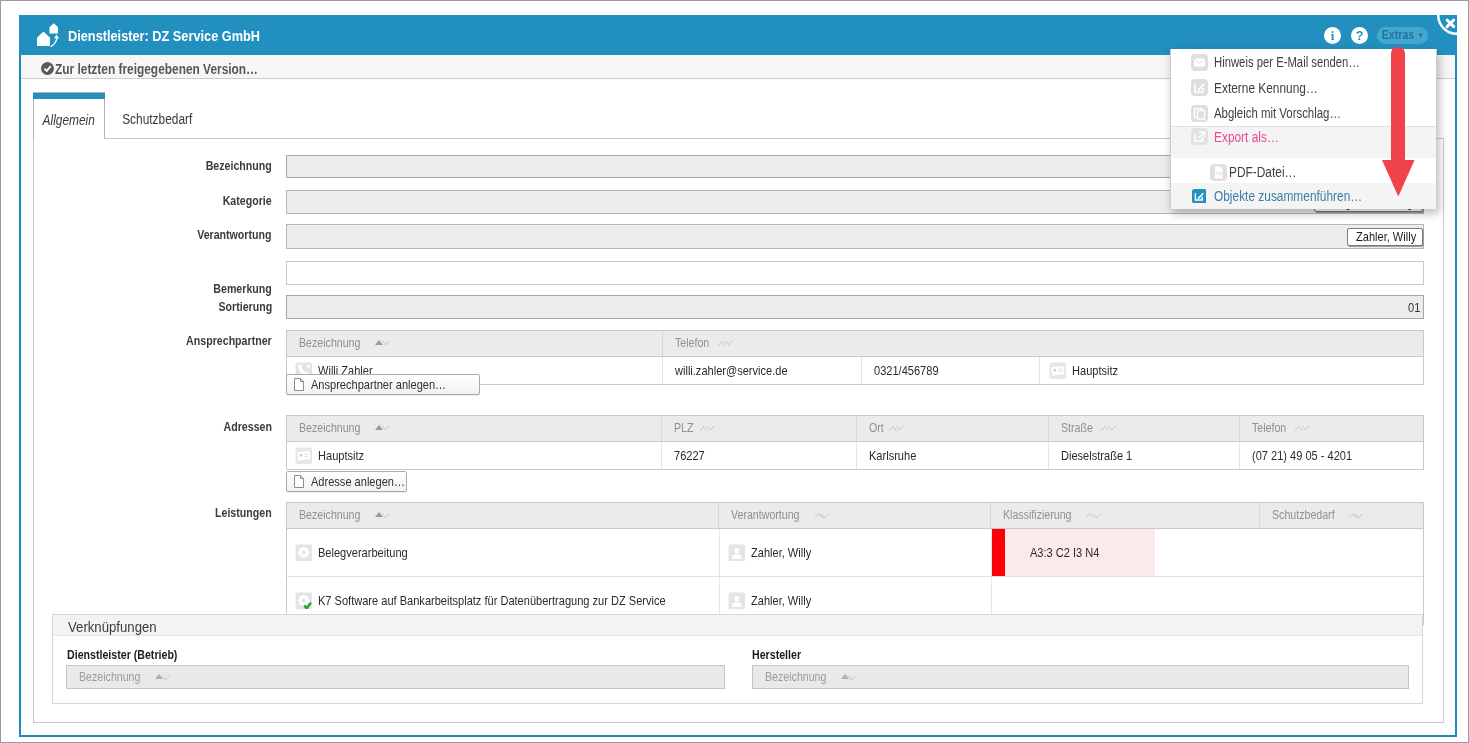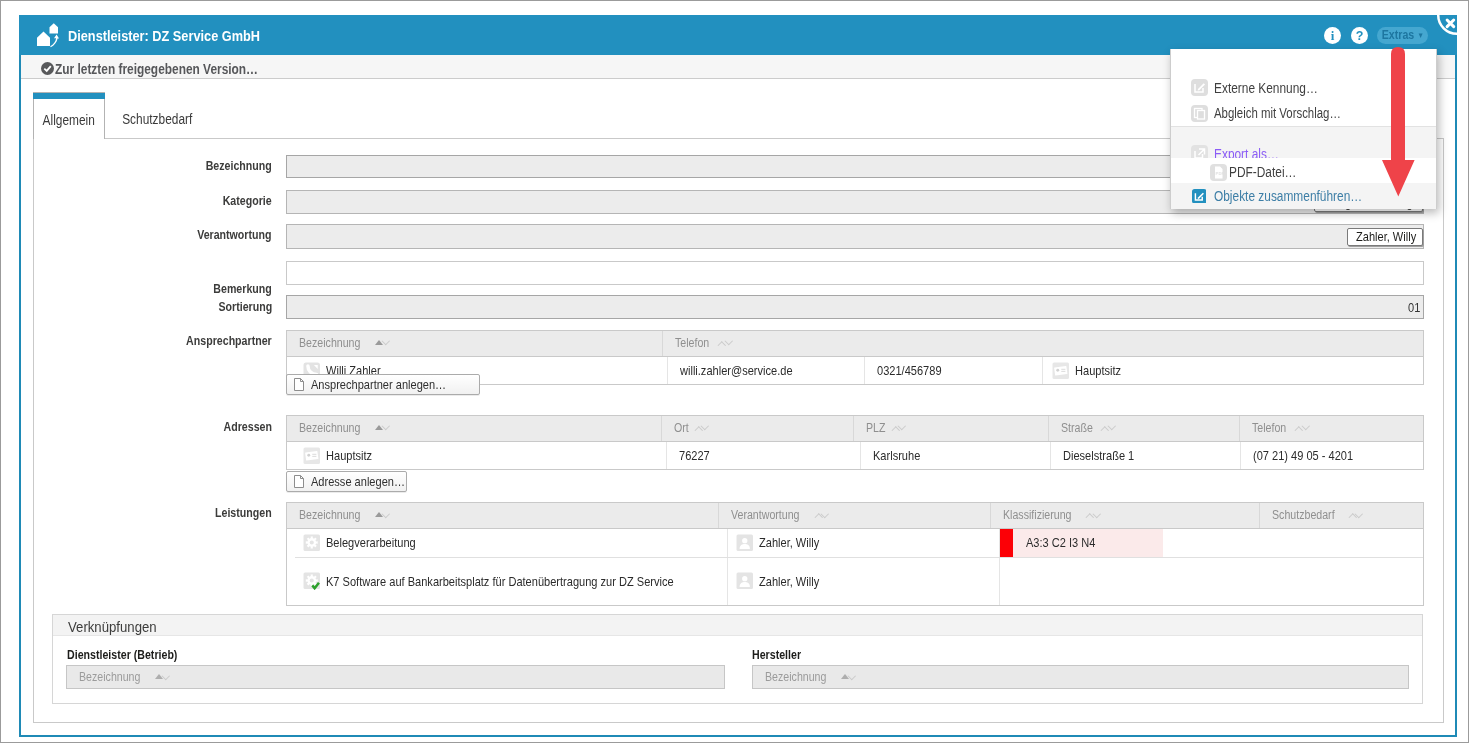--- a/index.html
+++ b/index.html
@@ -10,33 +10,33 @@
   .tc { transform-origin:50% 50%; }
   #frame { position:absolute; left:0; top:0; width:1469px; height:743px; border:1px solid #9b9b9b; }
   #dialog { position:absolute; left:19px; top:15px; width:1438px; height:722px; border:2px solid #1f8ab6; background:#fff; }
   #header { position:absolute; left:19px; top:15px; width:1438px; height:40px; background:#2290bf; }
   #title { position:absolute; left:68px; top:27px; color:#fff; font-size:15px; font-weight:bold; }
   #toolbar { position:absolute; left:21px; top:55px; width:1434px; height:24px; background:#f6f6f6; border-bottom:1px solid #cccccc; }
   #tbtext { position:absolute; left:55px; top:60.5px; font-size:14px; font-weight:bold; color:#56575a; }
   #panel { position:absolute; left:32.5px; top:138px; width:1411px; height:585px; border:1px solid #c9c9c9; background:#fff; }
   #tab1 { position:absolute; left:33px; top:92px; width:72px; height:47px; background:#fff; border:1px solid #b3b3b3; border-bottom:none; z-index:3; }
   #tab1 .blue { position:absolute; left:-1px; top:-0.5px; width:72px; height:6px; background:#2290bf; }
-  #tab1 .txt { position:absolute; left:0; top:19px; width:100%; text-align:center; font-size:14px; color:#3a3a3a; }
+  #tab1 .txt { position:absolute; left:0; top:19px; width:100%; text-align:center; font-size:14px; color:#3a3a3a;font-style:italic; }
   #tab2 { position:absolute; left:112px; top:111px; width:90px; text-align:center; font-size:14px; color:#3a3a3a; }
   .lbl { position:absolute; width:252px; left:20px; text-align:right; font-size:12.5px; font-weight:bold; color:#3c3c3b; }
   .inp { position:absolute; left:285.5px; width:1138px;text-align:right; }
   .ro { background:#ececec; border:1px solid #a6a6a6; }
   .roL { background:#ececec; border:1px solid #b5b5b5; }
   .wr { background:#fff; border:1px solid #c9c9c9; }
   .chip { display:inline-block; background:#fff; border:1px solid #7a7a7a; box-shadow:1px 1px 0 #9f9f9f; border-radius:2px; font-size:13px; color:#1d1d1b; padding:0.5px 0 0 8px; margin:2.5px 0 0 2px; white-space:nowrap; overflow:visible; height:18.5px; line-height:15px; }
   .tbl { position:absolute; left:285.5px; width:1138.5px; border:1px solid #c9c9c9; background:#fff; }
   .thead { display:flex; background:#ebebeb; border-bottom:1px solid #c9c9c9; color:#8f8f8f; font-size:12.5px; }
   .thead > div { padding:5px 0 5px 12px; border-right:1px solid #d8d8d8; height:25px; line-height:15px; white-space:nowrap; }
   .thead > div:last-child { border-right:none; }
-  .trow { display:flex; background:#fff; font-size:13px; color:#2b2b2b;margin-left:8px; }
+  .trow { display:flex; background:#fff; font-size:13px; color:#2b2b2b; }
   .trow > div { padding:5px 0 5px 12px; border-right:1px solid #e5e5e5; display:flex; align-items:center; }
   .trow > div:last-child { border-right:none; }
   .sort { margin-left:4px; position:relative; top:-0.5px; display:inline-block; }
   .tri { display:inline-block; width:0; height:0; border-left:4px solid transparent; border-right:4px solid transparent; border-bottom:5.5px solid #9a9a9a; margin-right:0px; vertical-align:1.5px; }
   .chv { display:inline-block; width:5.5px; height:5.5px; border:1.7px solid #c9c9c9; border-top:none; border-left:none; transform:rotate(45deg); vertical-align:2.5px; }
   .chu { display:inline-block; width:5.5px; height:5.5px; border:1.7px solid #c9c9c9; border-top:none; border-left:none; transform:rotate(-135deg); vertical-align:-2px; margin-right:1px; }
   .icon16 { width:17.5px; height:17.5px; margin:0 5.5px 0 -3.5px; flex:none; }
   .btn { position:absolute; left:285.5px; height:21px; border:1px solid #ababab; border-radius:2px; background:linear-gradient(#ffffff,#f1f1f1); box-shadow:0 1px 0 rgba(0,0,0,0.08); font-size:13px; color:#2f2f2f; display:flex; align-items:center; padding:0 9px 0 7px; }
   .btn svg { margin-right:7px; flex:none; }
   #vk { position:absolute; left:51.5px; top:613.5px; width:1371.5px; height:90.5px; border:1px solid #d6d6d6; background:#fff; }
@@ -143,22 +143,22 @@
       <path d="M0.5 0.5 L6.5 0.5 L9.5 3.5 L9.5 12.5 L0.5 12.5 Z" fill="#fff" stroke="#8d8d8d"></path>
       <path d="M6.5 0.5 L6.5 3.5 L9.5 3.5" fill="none" stroke="#8d8d8d"></path>
     </svg>
   <span class="t">Ansprechpartner anlegen…</span>
 </div>
 
 <div class="lbl" style="top:420px"><span class="t tr">Adressen</span></div>
 <div class="tbl" style="top:414.5px">
   <div class="thead">
     <div style="width:376px"><span class="t">Bezeichnung</span><span class="sort"><i class="tri"></i><i class="chv"></i></span></div>
+    <div style="width:195px"><span class="t">PLZ</span><span class="sort"><i class="chu"></i><i class="chv"></i></span></div>
     <div style="width:192px"><span class="t">Ort</span><span class="sort"><i class="chu"></i><i class="chv"></i></span></div>
-    <div style="width:195px"><span class="t">PLZ</span><span class="sort"><i class="chu"></i><i class="chv"></i></span></div>
     <div style="width:191.5px"><span class="t">Straße</span><span class="sort"><i class="chu"></i><i class="chv"></i></span></div>
     <div style="width:183px"><span class="t">Telefon</span><span class="sort"><i class="chu"></i><i class="chv"></i></span></div>
   </div>
   <div class="trow">
     <div style="width:376px">
         <svg class="icon16" viewBox="0 0 17 17">
           <rect x="0.5" y="0.5" width="16" height="16" rx="1.5" fill="#e7e7e7"></rect>
           <rect x="2.5" y="4.5" width="12" height="8" rx="0.5" fill="#fff" transform="rotate(-8 8.5 8.5)"></rect>
           <circle cx="5.6" cy="8" r="1.4" fill="#d2d2d2"></circle>
           <rect x="9" y="6.6" width="4" height="1" fill="#dcdcdc"></rect>
@@ -206,21 +206,21 @@
         <span class="t">Belegverarbeitung</span>
       </div>
     <div style="width:272px">
         <svg class="icon16" viewBox="0 0 17 17">
           <rect x="0.5" y="0.5" width="16" height="16" rx="1.5" fill="#e4e4e4"></rect>
           <circle cx="8.5" cy="6.5" r="2.6" fill="#fff"></circle>
           <path d="M3.5 14.5 C3.5 10.8 6 9.8 8.5 9.8 C11 9.8 13.5 10.8 13.5 14.5 Z" fill="#fff"></path>
         </svg>
         <span class="t">Zahler, Willy</span>
       </div>
-    <div style="width:163px;background:#fbeaea;padding:4px;position:relative">
+    <div style="width:163px;background:#fbeaea;padding:16px;position:relative">
         <div style="position:absolute;left:0;top:0;width:13px;height:100%;background:#fc0006"></div>
         <span class="t" style="margin-left:22px">A3:3 C2 I3 N4</span>
       </div>
   </div>
   <div class="trow" style="height:47px">
     <div style="width:433px">
         <svg class="icon16" viewBox="0 0 17 17">
           <rect x="0.5" y="0.5" width="16" height="16" rx="1.5" fill="#e4e4e4"></rect>
           <path d="M14.29 7.05 L14.29 9.35 L12.70 9.12 L12.12 10.52 L13.41 11.48 L11.78 13.11 L10.82 11.82 L9.42 12.40 L9.65 13.99 L7.35 13.99 L7.58 12.40 L6.18 11.82 L5.22 13.11 L3.59 11.48 L4.88 10.52 L4.30 9.12 L2.71 9.35 L2.71 7.05 L4.30 7.28 L4.88 5.88 L3.59 4.92 L5.22 3.29 L6.18 4.58 L7.58 4.00 L7.35 2.41 L9.65 2.41 L9.42 4.00 L10.82 4.58 L11.78 3.29 L13.41 4.92 L12.12 5.88 L12.70 7.28 Z" fill="#fff"></path>
           <circle cx="8.5" cy="8.2" r="2" fill="#e4e4e4"></circle>
@@ -242,39 +242,47 @@
 
 <div id="vk">
     <div class="hd"><span class="t">Verknüpfungen</span></div>
   </div>
 <div class="vlbl" style="left:66.5px;top:648px"><span class="t">Dienstleister (Betrieb)</span></div>
 <div class="vhead" style="left:65.5px;top:665px;width:659.5px"><span class="t">Bezeichnung</span><span class="sort"><i class="tri" style="border-bottom-color:#aeaeae"></i><i class="chv"></i></span></div>
 <div class="vlbl" style="left:752px;top:648px"><span class="t">Hersteller</span></div>
 <div class="vhead" style="left:752px;top:665px;width:657px"><span class="t">Bezeichnung</span><span class="sort"><i class="tri" style="border-bottom-color:#aeaeae"></i><i class="chv"></i></span></div>
 
 <div id="menu">
+  <div class="mi" style="top:0.5px">
+    <svg class="ic" viewBox="0 0 17 17">
+        <rect width="17" height="17" rx="4" fill="#dedede"></rect>
+        <rect x="3" y="4.5" width="11" height="8" rx="1" fill="#fff"></rect>
+        <path d="M3.2 5 L8.5 9.3 L13.8 5" fill="none" stroke="#dedede" stroke-width="1"></path>
+      </svg>
+    <span class="tx t" style="transform:scaleX(0.807)">Hinweis per E-Mail senden…</span>
+  </div>
   <div class="mi" style="top:26px">
     <svg class="ic" viewBox="0 0 17 17">
         <rect width="17" height="17" rx="4" fill="#dedede"></rect>
         <path d="M4 5 L4 13 L12 13 L12 9" fill="none" stroke="#fff" stroke-width="1.5"></path>
         <path d="M7 10 L12.7 4.3 L14 5.6 L8.3 11.3 L6.7 11.6 Z" fill="#fff"></path>
       </svg>
     <span class="tx t">Externe Kennung…</span>
   </div>
   <div class="mi" style="top:51.5px">
     <svg class="ic" viewBox="0 0 17 17">
         <rect width="17" height="17" rx="4" fill="#dedede"></rect>
         <rect x="3.5" y="3.5" width="7.5" height="9" fill="none" stroke="#fff" stroke-width="1.3"></rect>
         <rect x="6.5" y="5.5" width="7" height="8.5" fill="#dedede" stroke="#fff" stroke-width="1.3"></rect>
       </svg>
     <span class="tx t" style="transform:scaleX(0.815)">Abgleich mit Vorschlag…</span>
   </div>
   <div class="abs" style="left:0;top:76.5px;width:100%;height:1px;background:#e2e2e2"></div>
   <div class="abs" style="left:0;top:77.5px;width:100%;height:82px;background:#f4f4f4"></div>
-  <div class="mi" style="top:92px;color:#8b5cf6">
+  <div class="mi" style="top:75px;color:#ec4899">
     <svg class="ic" viewBox="0 0 17 17">
         <rect width="17" height="17" rx="4" fill="#e2e2e2"></rect>
         <path d="M4 6 L4 13 L11.5 13 L11.5 9" fill="none" stroke="#fff" stroke-width="1.5"></path>
         <path d="M8 4 L13.5 4 L13.5 9.5 M13.5 4 L7.5 10" fill="none" stroke="#fff" stroke-width="1.5"></path>
       </svg>
     <span class="tx t">Export als…</span>
   </div>
   <div class="abs" style="left:0;top:108.5px;width:100%;height:25.5px;background:#fff"></div>
   <div class="mi" style="top:110.5px">
     <svg class="ic" style="left:39px" viewBox="0 0 17 17">

